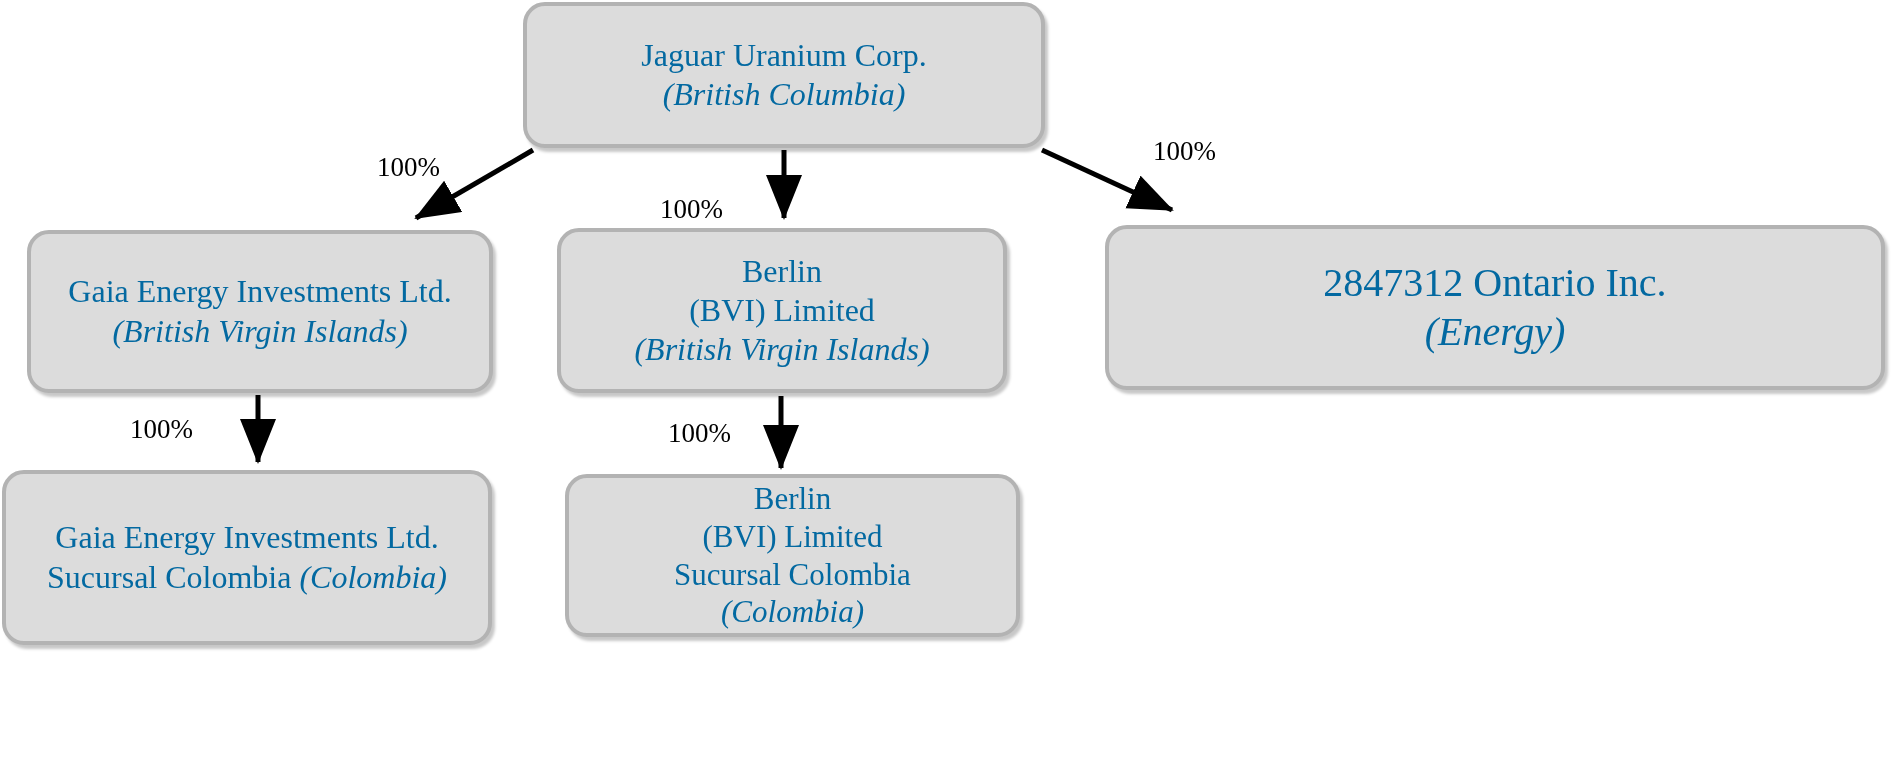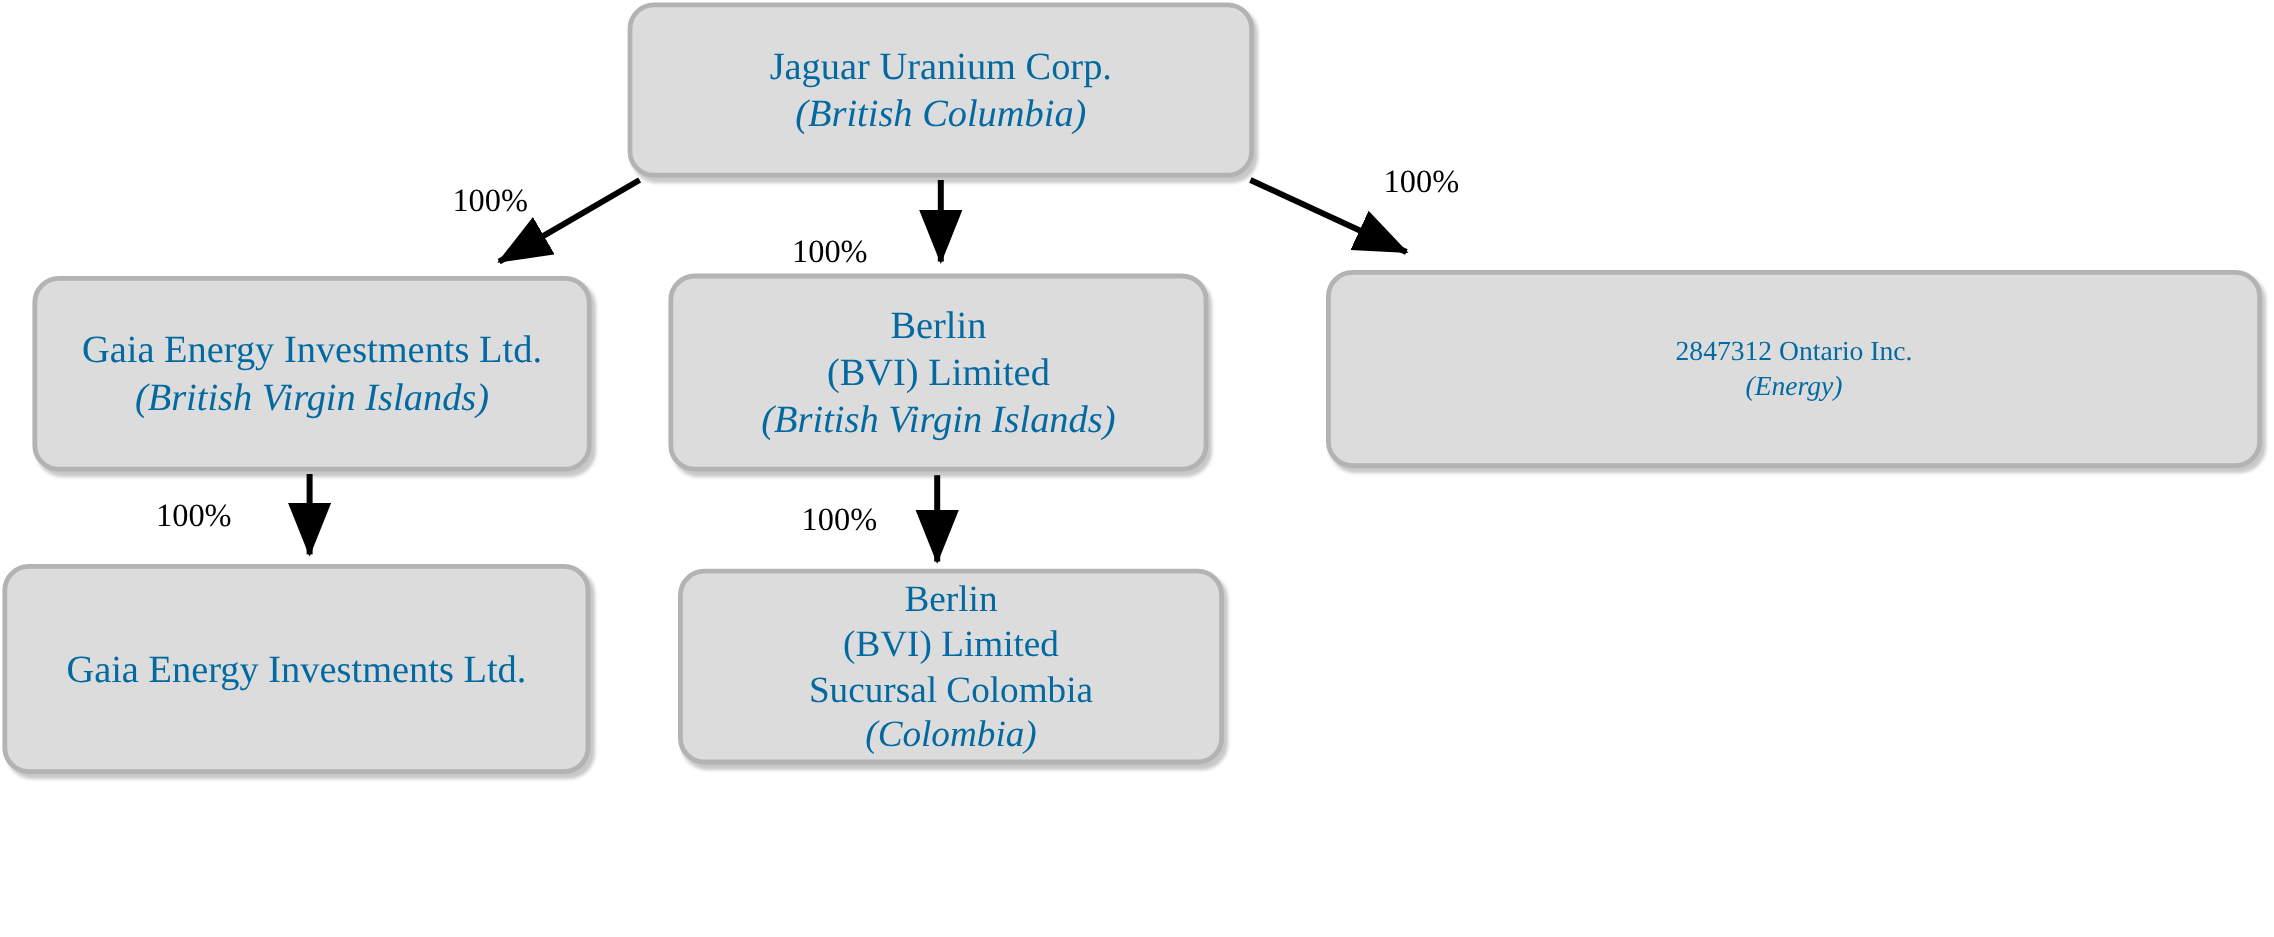--- a/index.html
+++ b/index.html
@@ -101,27 +101,28 @@
     <span class="line">Gaia Energy Investments Ltd.</span>
     <span class="line juris">(British Virgin Islands)</span>
   </div>
 
   <div class="node" style="left:557px; top:228px; width:450px; height:165px; font-size:32px;">
     <span class="line">Berlin</span>
     <span class="line">(BVI) Limited</span>
     <span class="line juris">(British Virgin Islands)</span>
   </div>
 
-  <div class="node" style="left:1105px; top:225px; width:780px; height:165px; font-size:23px;">
+  <div class="node" style="left:1105px; top:225px; width:780px; height:165px; font-size:40px;">
     <span class="line">2847312 Ontario Inc.</span>
     <span class="line juris">(Energy)</span>
   </div>
 
   <div class="node" style="left:2px; top:470px; width:490px; height:175px; font-size:32px;">
     <span class="line">Gaia Energy Investments Ltd.</span>
+    <span class="line"><span>Sucursal Colombia </span><span class="juris">(Colombia)</span></span>
   </div>
 
   <div class="node" style="left:565px; top:474px; width:455px; height:163px; font-size:31px;">
     <span class="line">Berlin</span>
     <span class="line">(BVI) Limited</span>
     <span class="line">Sucursal Colombia</span>
     <span class="line juris">(Colombia)</span>
   </div>
 
   <div class="pct" style="left:377px; top:152px;">100%</div>

